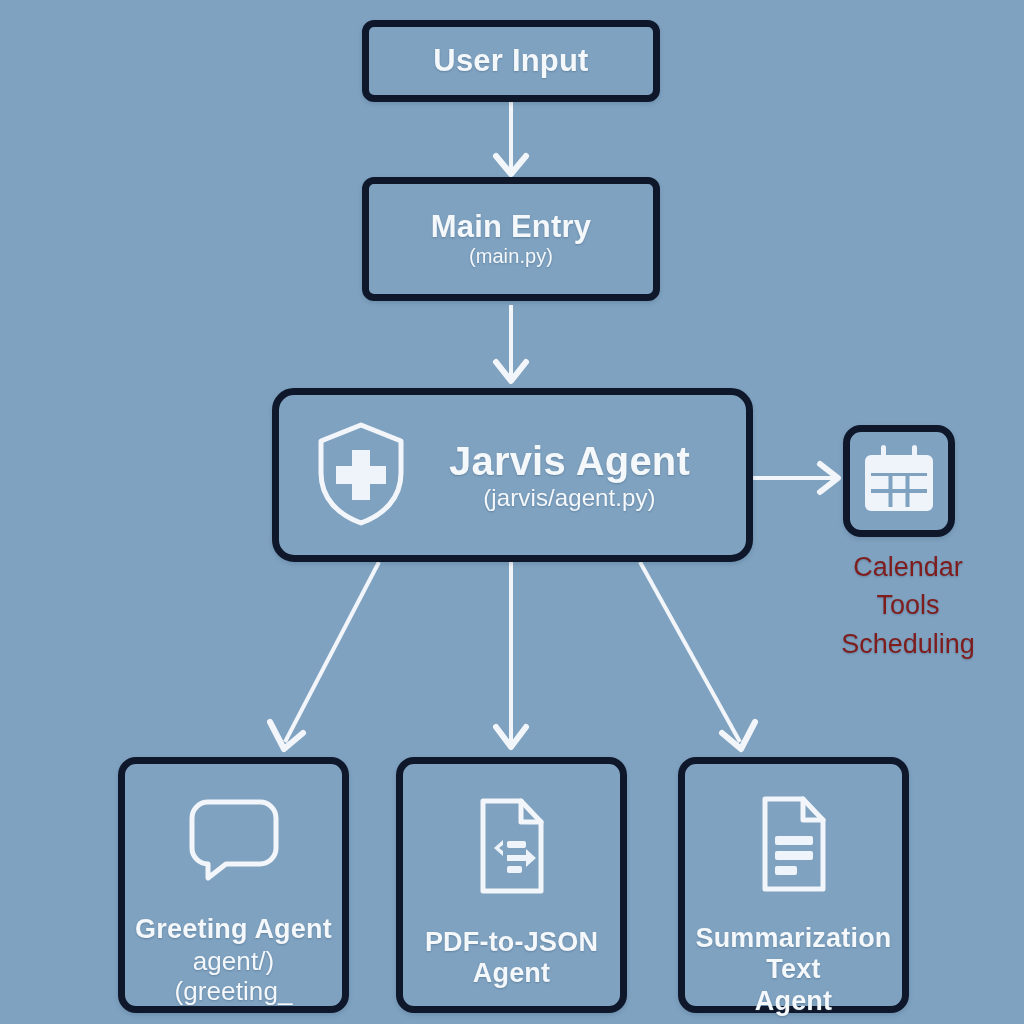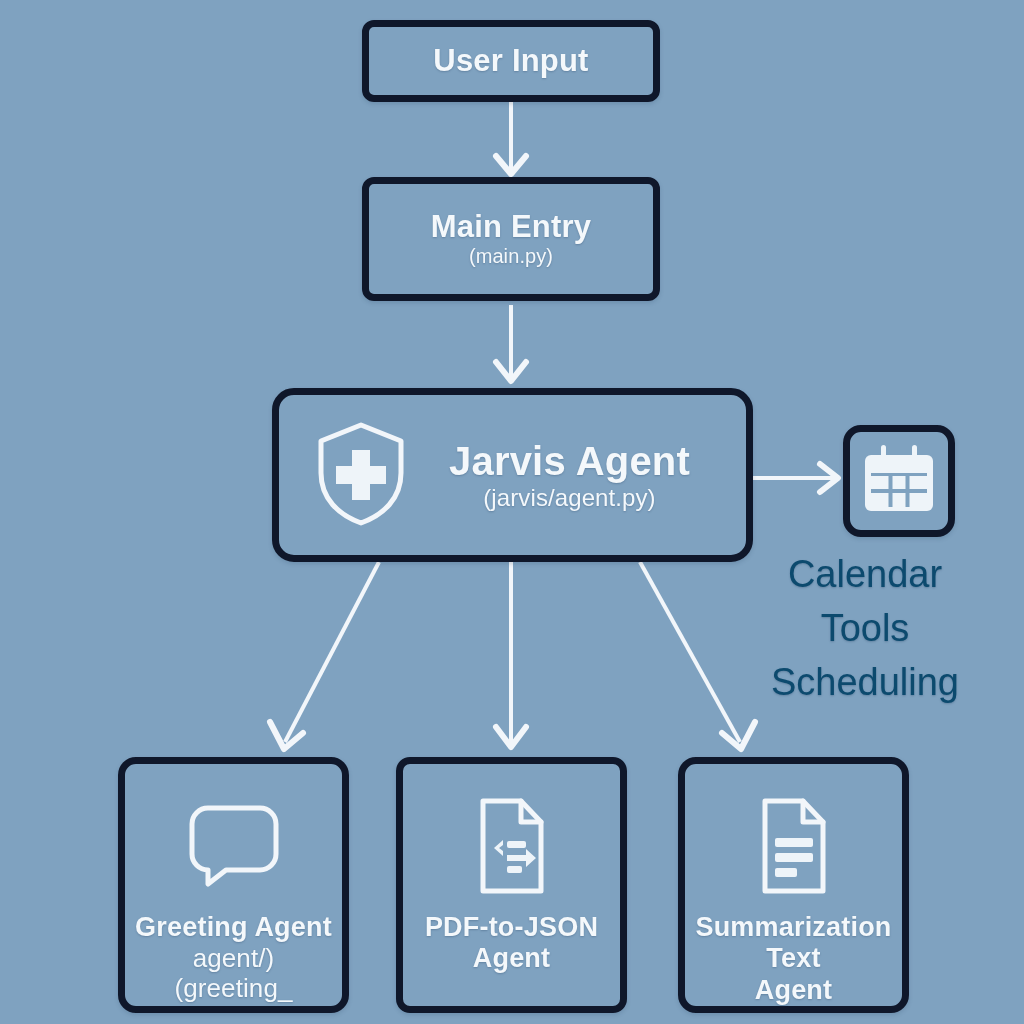--- a/index.html
+++ b/index.html
@@ -77,40 +77,40 @@
     border-radius: 18px;
   }
 
   .leaf-node {
     top: 757px; width: 231px; height: 256px;
     border-radius: 18px;
     flex-direction: column;
     justify-content: flex-start;
   }
   #node-greeting-agent { left: 118px; }
-  #node-pdf-to-json   { left: 396px; border-radius: 14px; }
+  #node-pdf-to-json   { left: 396px; }
   #node-text-summary  { left: 678px; }
   .leaf-node .leaf-icon {
     margin-top: 30px;
     height: 104px;
     display: flex;
     align-items: center;
     justify-content: center;
   }
-  .leaf-node .label { margin-top: 14px; padding: 0 6px; }
+  .leaf-node .label { margin-top: 29px; padding: 0 6px; }
   .leaf-node .title-line { font-size: 27px; }
   .leaf-node .sub-line  { font-size: 26px; }
 
   
   #calendar-caption {
     position: absolute;
-    left: 755px; top: 548px; width: 220px;
+    left: 798px; top: 548px; width: 220px;
     text-align: center;
-    color: #0c4a6e;
-    font-size: 38px;
+    color: #7f1d1d;
+    font-size: 27px;
     font-weight: 400;
     line-height: 1.42;
     text-shadow: 0 1px 2px rgba(45,75,105,0.35);
   }
 
   
   #connectors {
     position: absolute;
     left: 0; top: 0;
     width: 1024px; height: 1024px;

